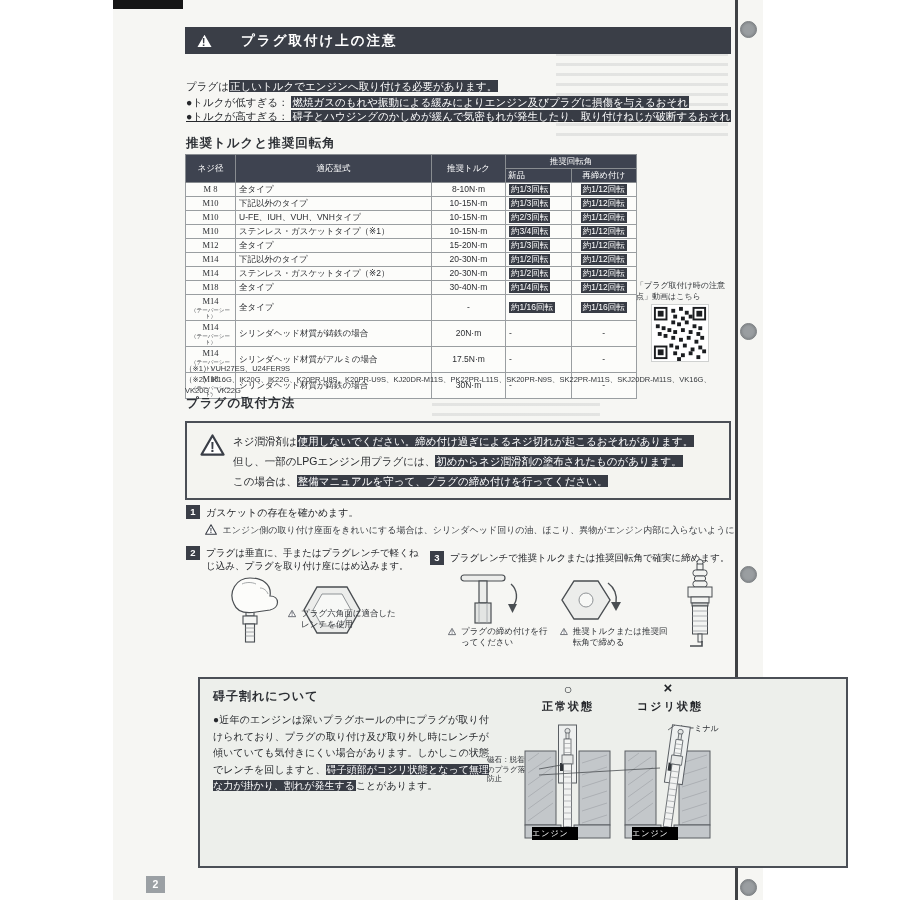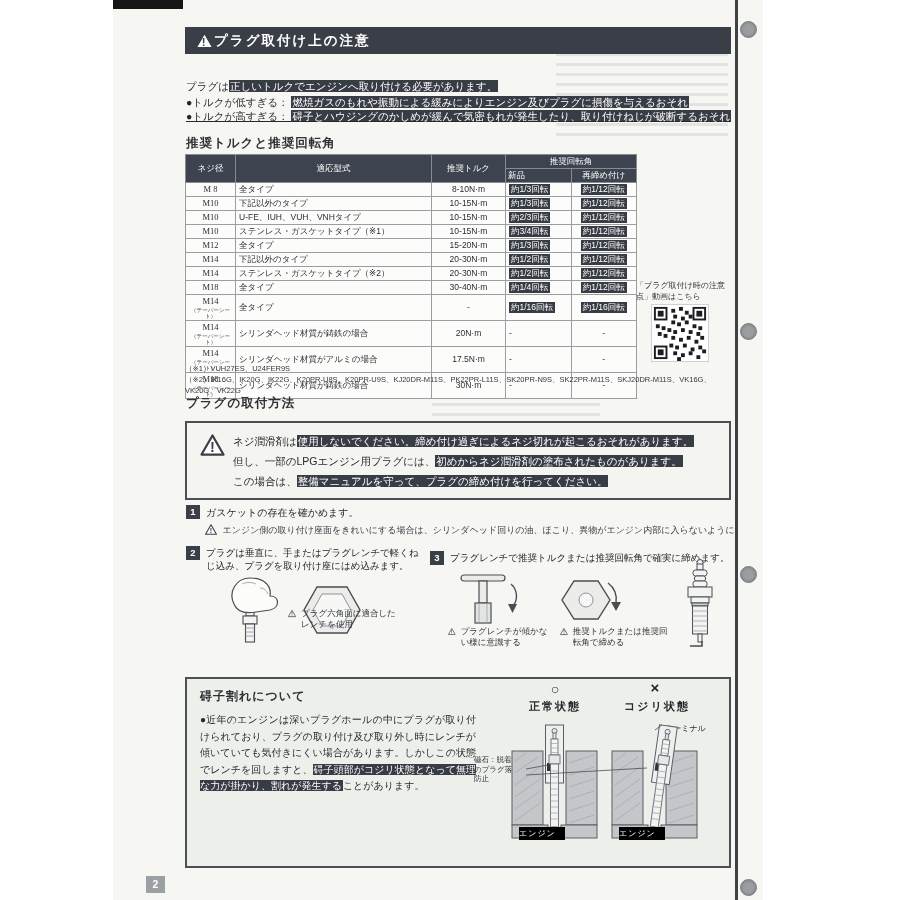--- a/index.html
+++ b/index.html
@@ -17,21 +17,21 @@
   .binding-hole { left:740px; width:17px; height:17px; border-radius:50%;
     background:#9a9ea1; border:1px solid #7b7f82; box-shadow:inset 0 0 3px #6d7174; }
   .hole-1{top:21px} .hole-2{top:323px} .hole-3{top:566px} .hole-4{top:879px}
   .bleed { background:repeating-linear-gradient(0deg, rgba(90,95,105,0.12) 0 3px, transparent 3px 10px);
     filter:blur(0.7px); }
   .bleed-1 { left:556px; top:50px; width:172px; height:86px; }
   .bleed-2 { left:432px; top:390px; width:168px; height:26px; }
 
   
   .notice-bar { left:185px; top:27px; width:546px; height:27px; background:#3a3e47;
-    color:#fff; display:flex; align-items:center; gap:0; padding:0 10px;
+    color:#fff; display:flex; align-items:center; gap:27px; padding:0 10px;
     font-size:13.5px; font-weight:bold; letter-spacing:2px; }
   .tri { display:inline-block; vertical-align:-2px; }
   .tri-bar { width:19px; height:17px; }
   .tri-sm { width:12px; height:11px; margin-right:3px; }
   .tri-big { position:absolute; left:13px; top:11px; width:25px; height:22px; }
 
   
   .intro-lead { left:186px; top:79px; width:546px; font-size:10.5px; line-height:14px; }
   .intro-bullet { width:546px; font-size:10.5px; line-height:14px; }
   .bullet-1 { left:186px; top:95px; }
@@ -83,21 +83,21 @@
   .art-hex { left:302px; top:584px; }
   .art-wrench { left:455px; top:572px; }
   .art-hexarrow { left:560px; top:575px; }
   .art-plug { left:678px; top:558px; }
   .caption { position:absolute; font-size:8.5px; line-height:10.5px; color:#2f3236; display:flex; gap:2px; }
   .cap-1 { left:288px; top:608px; width:112px; }
   .cap-2 { left:448px; top:626px; width:106px; }
   .cap-3 { left:560px; top:626px; width:108px; }
 
   
-  .insulator-box { left:185px; top:677px; width:546px; height:191px; border:2px solid #4b4f56;
+  .insulator-box { left:198px; top:677px; width:650px; height:191px; border:2px solid #4b4f56;
     background:#edefeb; }
   .insulator-box > * { position:absolute; }
   .ins-heading { left:13px; top:9px; font-size:12px; font-weight:bold; letter-spacing:1px; color:#2c2f34; }
   .ins-body { left:13px; top:33px; width:276px; font-size:10px; line-height:16.5px; text-align:justify; color:#26282c; }
   .ins-foot { left:13px; top:149px; width:300px; font-size:8.8px; line-height:12.5px; color:#33363b; }
   .diag-svg { left:315px; top:34px; width:205px; height:135px; }
   .ok-mark { left:356px; top:2px; width:24px; text-align:center; font-size:14px; color:#2c2f34; }
   .ng-mark { left:456px; top:0; width:24px; text-align:center; font-size:15px; font-weight:bold; color:#202327; }
   .state-label { font-size:11px; font-weight:bold; letter-spacing:2px; color:#24262a; text-align:center; }
   .normal-label { left:330px; top:20px; width:76px; }
@@ -385,21 +385,21 @@
     <rect x="14.5" y="48" width="15" height="28"></rect>
     <rect x="20" y="76" width="4" height="8"></rect>
   </g>
   <path d="M14.5,53 h15 M14.5,58 h15 M14.5,63 h15 M14.5,68 h15 M14.5,73 h15" stroke="#9da1a4" stroke-width="0.8"></path>
   <path d="M12,88 h12 v-5" fill="none" stroke="#4a4e52" stroke-width="1.6"></path>
 </svg>
 <div class="caption cap-2">
   <svg class="tri tri-sm">
       <use href="#warn-tri"></use>
     </svg>
-  <span>プラグレンチが傾かない様に意識する</span>
+  <span>プラグの締め付けを行ってください</span>
 </div>
 <div class="caption cap-3">
   <svg class="tri tri-sm">
       <use href="#warn-tri"></use>
     </svg>
   <span>推奨トルクまたは推奨回転角で締める</span>
 </div>
 
 <div class="abs insulator-box">
   <div class="ins-heading">碍子割れについて</div>

